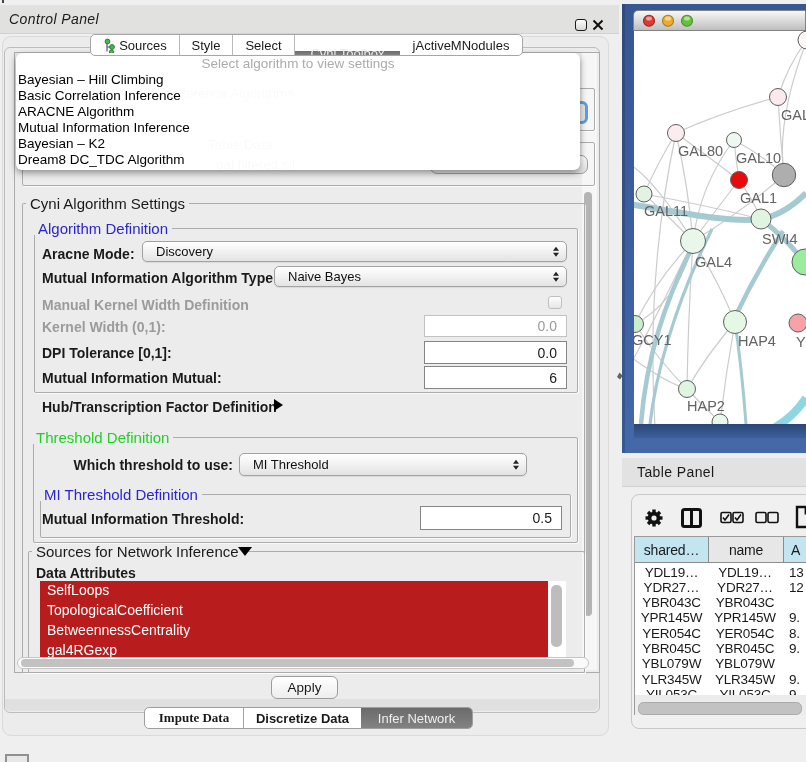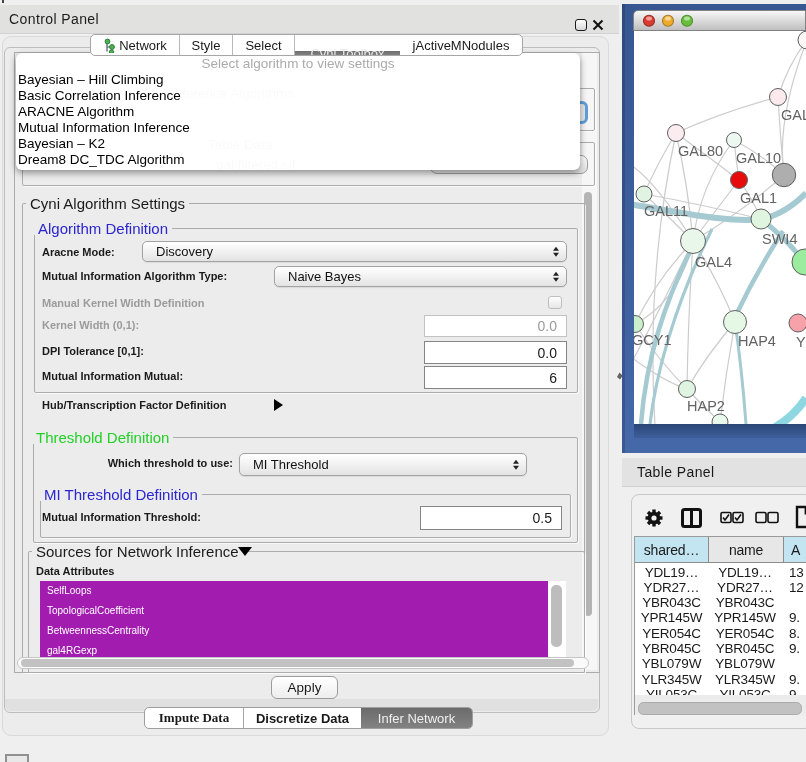--- a/index.html
+++ b/index.html
@@ -8,27 +8,27 @@
 .etch{border:1px solid #acacac;border-radius:2px;box-shadow:inset 0 0 0 0 #fff,1px 1px 0 rgba(255,255,255,.7);}
 .gtitle{position:absolute;background:#ececec;padding:0 4px;line-height:13px;font-size:15px;}
 .combo{position:absolute;border:1px solid #a2a2a2;border-radius:5px;
  background:linear-gradient(#ffffff,#f3f3f3 45%,#e3e3e3);box-shadow:0 1px 1px rgba(0,0,0,.08);}
 .combo .ct{position:absolute;left:13px;top:0;bottom:0;display:flex;align-items:center;font-size:13px;color:#111;}
 .arr{position:absolute;right:7px;top:50%;transform:translateY(-50%);display:flex;flex-direction:column;align-items:center;}
 .arr .up{width:0;height:0;border-left:3.5px solid transparent;border-right:3.5px solid transparent;border-bottom:4.5px solid #222;margin-bottom:2.5px;}
 .arr .dn{width:0;height:0;border-left:3.5px solid transparent;border-right:3.5px solid transparent;border-top:4.5px solid #222;}
 .fld{position:absolute;background:#fff;border:1px solid #858585;text-align:right;font-size:14px;
  display:flex;align-items:center;justify-content:flex-end;padding-right:9px;box-sizing:border-box;padding-left:39px;}
-.blab{font-weight:700;font-size:11px;position:absolute;white-space:nowrap;}
+.blab{font-weight:700;font-size:14px;position:absolute;white-space:nowrap;}
 </style></head>
 <body>
 <div id="page">
 
 <div class="abs" style="left:2px;top:0;width:2px;height:3px;background:#444;"></div>
-<div class="abs" style="left:0;top:5px;width:619px;height:28px;background:#e1e1e0;border-bottom:1px solid #d2d2d2;">
+<div class="abs" style="left:0;top:5px;width:619px;height:28px;background:#e1e1e0;border-bottom:1px solid #d2d2d2;font-style:italic;">
   <span style="position:absolute;left:9px;top:0;line-height:28px;font-size:14px;letter-spacing:0.4px;color:#1c1c1c;">Control Panel</span>
   <span class="abs" style="left:575px;top:14px;width:10px;height:10px;border:1.5px solid #1a1a1a;border-radius:3px;background:linear-gradient(#fdfdfd,#d8d8d8);"></span>
   <svg class="abs" style="left:592px;top:13.5px;" width="12" height="12" viewBox="0 0 12 12">
         <path d="M2.2 0.8 L6 4.6 L9.8 0.8 L11.2 2.2 L7.4 6 L11.2 9.8 L9.8 11.2 L6 7.4 L2.2 11.2 L0.8 9.8 L4.6 6 L0.8 2.2 Z" fill="#111"></path>
       </svg>
 </div>
 <div class="abs" style="left:2px;top:36px;width:605px;height:698px;background:#ececec;border:1px solid #dadada;border-radius:9px;"></div>
 <div class="abs" style="left:4px;top:47px;width:594px;height:664px;background:#ececec;border:1px solid #bdbdbd;border-radius:6px;"></div>
 <div class="abs" style="left:5px;top:699px;width:593px;height:12px;background:#e0e0e0;border-radius:0 0 6px 6px;"></div>
 
@@ -38,21 +38,21 @@
 <div class="abs" style="left:584px;top:192px;width:8px;height:424px;background:#b4b4b4;border-radius:4px;"></div>
 
 <div class="abs" style="left:90px;top:34px;width:433px;height:22px;border:1px solid #a6a6a6;border-radius:5px;background:#fff;display:flex;box-sizing:border-box;overflow:hidden;z-index:6;font-size:13px;">
   <div style="width:88px;border-right:1px solid #b9b9b9;display:flex;align-items:center;justify-content:center;">
     <svg width="12" height="15" viewBox="0 0 12 15" style="margin-right:4px;margin-top:1px;">
           <path d="M4 4 V 13.5 M4 9 H 8.5" stroke="#4a5a6a" stroke-width="1.2" fill="none"></path>
           <circle cx="4.5" cy="3.5" r="2.4" fill="#4db353" stroke="#2c7c33" stroke-width="1"></circle>
           <circle cx="9" cy="9" r="2.4" fill="#4db353" stroke="#2c7c33" stroke-width="1"></circle>
           <ellipse cx="8.5" cy="13.8" rx="2.2" ry="1.8" fill="#4db353" stroke="#2c7c33" stroke-width="1"></ellipse>
         </svg>
-    <span>Network</span>
+    <span>Sources</span>
       </div>
   <div style="width:52px;border-right:1px solid #b9b9b9;display:flex;align-items:center;justify-content:center;">Style</div>
   <div style="width:61px;border-right:1px solid #b9b9b9;display:flex;align-items:center;justify-content:center;">Select</div>
   <div style="width:105px;background:linear-gradient(#6d6d6d,#808080);color:#e9e9e9;display:flex;align-items:center;justify-content:center;margin-top:16px;">Cyni Toolbox</div>
   <div style="flex:1;display:flex;align-items:center;justify-content:center;">jActiveMNodules</div>
 </div>
 
 <div class="abs etch" style="left:22px;top:88px;width:571px;height:41px;"></div>
 <div class="abs" style="left:562px;top:101px;width:20px;height:17px;border:3px solid #5f9edb;border-radius:6px;background:#e6e6e6;"></div>
 <div class="abs etch" style="left:22px;top:142px;width:571px;height:42px;"></div>
@@ -120,21 +120,21 @@
 <div class="abs etch" style="left:40px;top:494px;width:529px;height:42px;"></div>
 <div class="gtitle" style="left:40px;top:488px;color:#2a25d0;">MI Threshold Definition</div>
 <div class="blab" style="left:42px;top:511px;">Mutual Information Threshold:</div>
 <div class="fld" style="left:420px;top:506px;width:142px;height:24px;">0.5</div>
 
 <div class="abs etch" style="left:28px;top:551px;width:555px;height:121px;border-bottom:none;"></div>
 <div class="gtitle" style="left:32px;top:545px;">Sources for Network Inference</div>
 <div class="abs" style="left:238px;top:547px;width:0;height:0;border-left:7px solid transparent;border-right:7px solid transparent;border-top:9px solid #000;"></div>
 <div class="blab" style="left:36px;top:565px;">Data Attributes</div>
 <div class="abs" style="left:40px;top:581px;width:526px;height:77px;background:#fff;overflow:hidden;">
-  <div style="position:absolute;left:0;top:0;width:508px;height:77px;background:#a21caf;color:#fff;font-size:10px;line-height:19.9px;padding-left:7px;box-sizing:border-box;">SelfLoops<br>TopologicalCoefficient<br>BetweennessCentrality<br>gal4RGexp</div>
+  <div style="position:absolute;left:0;top:0;width:508px;height:77px;background:#b91c1c;color:#fff;font-size:14px;line-height:19.9px;padding-left:7px;box-sizing:border-box;">SelfLoops<br>TopologicalCoefficient<br>BetweennessCentrality<br>gal4RGexp</div>
   <div style="position:absolute;left:511px;top:4px;width:11px;height:62px;background:#bdbdbd;border-radius:5px;"></div>
 </div>
 
 <div class="abs" style="left:17px;top:657px;width:572px;height:12px;background:#fafafa;border:1px solid #c6c6c6;border-radius:6px;box-sizing:border-box;"></div>
 <div class="abs" style="left:21px;top:659px;width:553px;height:8px;background:#c2c2c2;border-radius:4px;"></div>
 
 <div class="abs" style="left:271px;top:676px;width:65px;height:21px;border:1px solid #9c9c9c;border-radius:6px;background:linear-gradient(#fff,#ededed);display:flex;align-items:center;justify-content:center;font-size:13.5px;">Apply</div>
 
 <div class="abs" style="left:144px;top:707px;width:329px;height:22px;border:1px solid #9e9e9e;border-radius:5px;background:#fff;display:flex;box-sizing:border-box;overflow:hidden;font-weight:700;">
   <div style="width:98px;border-right:1px solid #a5a5a5;display:flex;align-items:center;justify-content:center;font-family:Liberation Serif, serif;">Impute Data</div>

